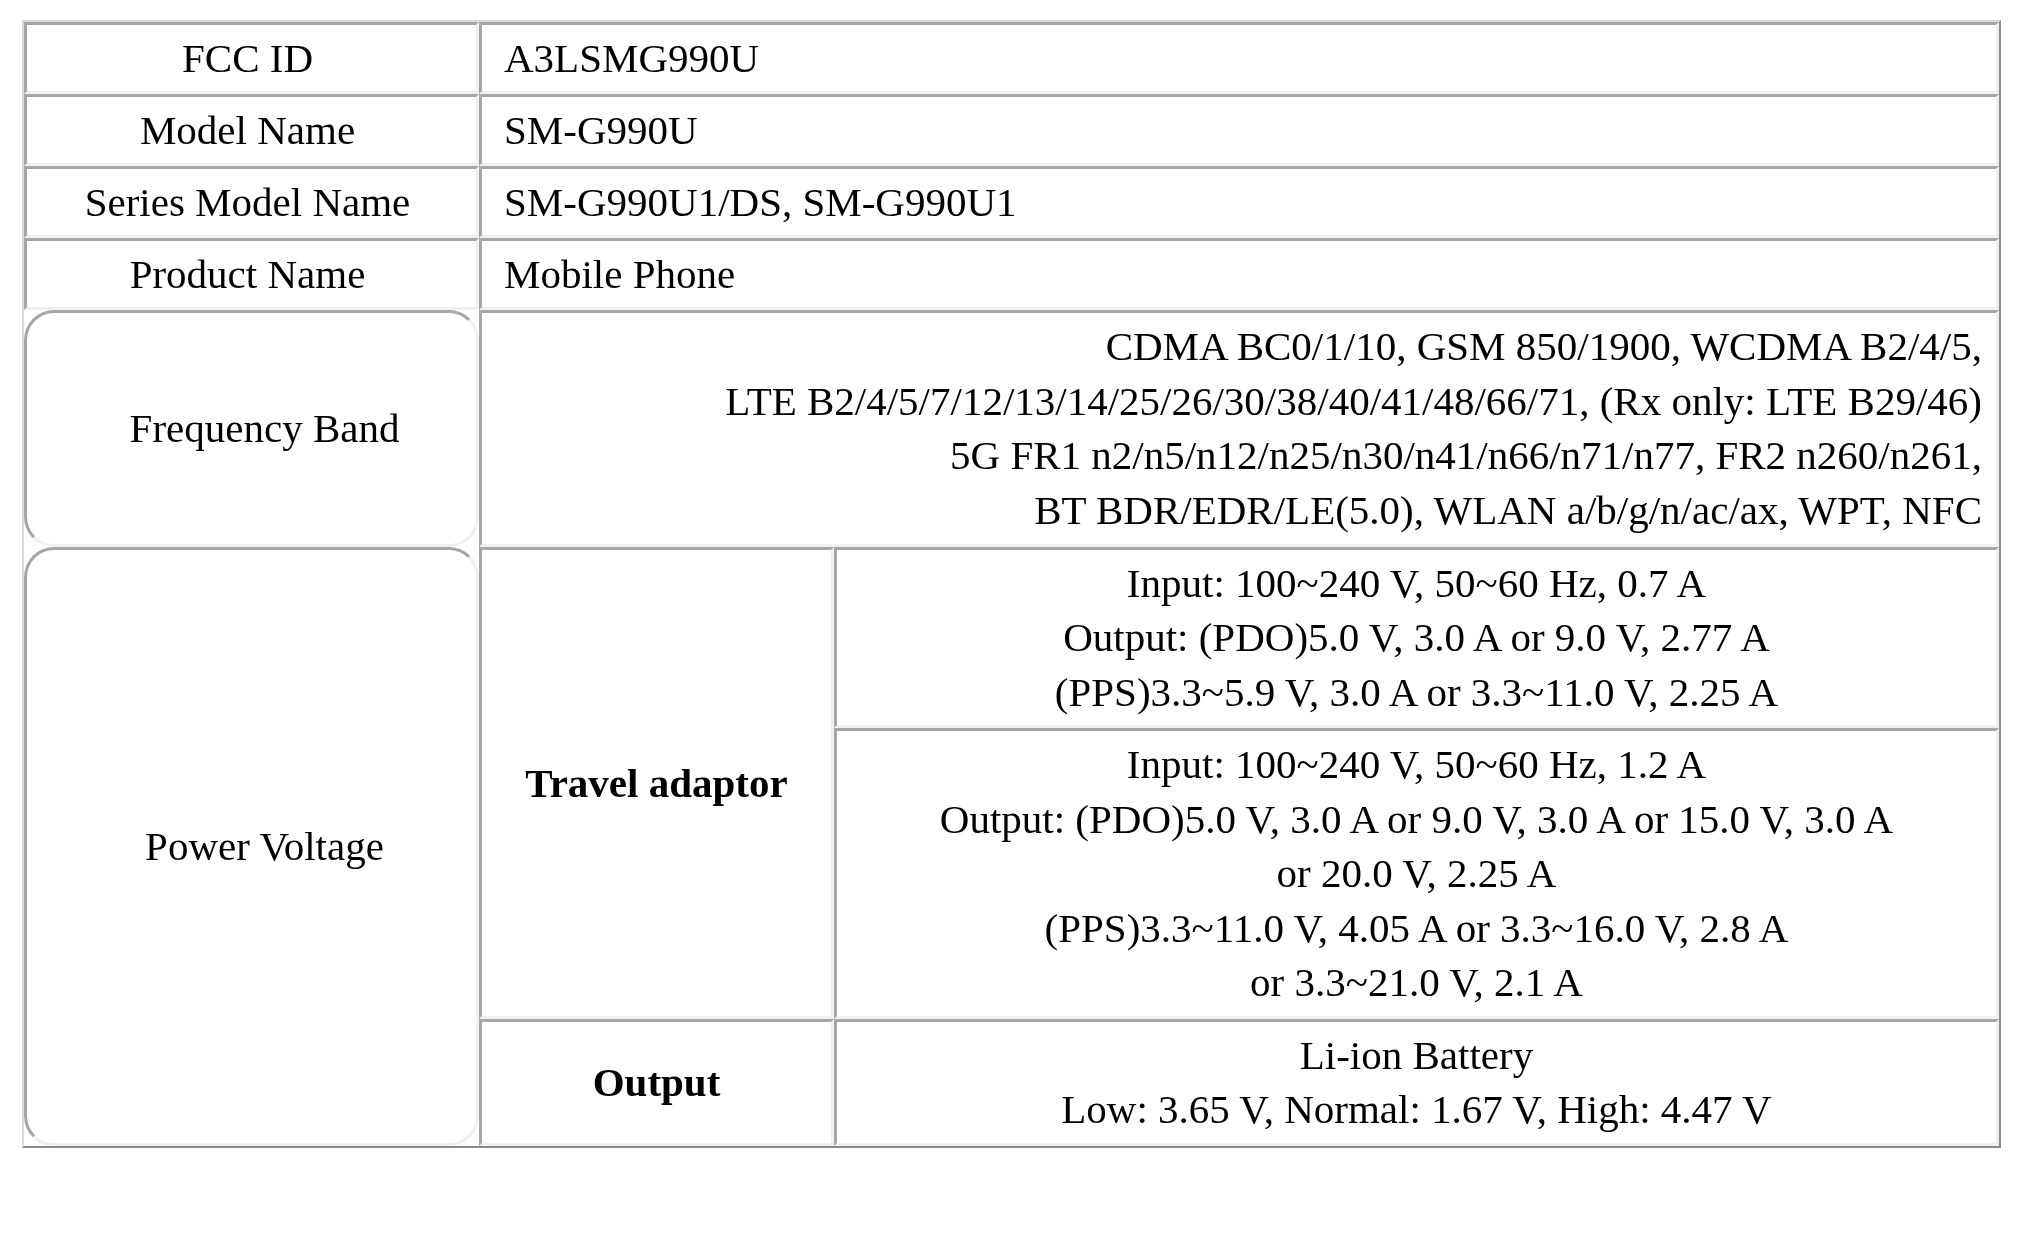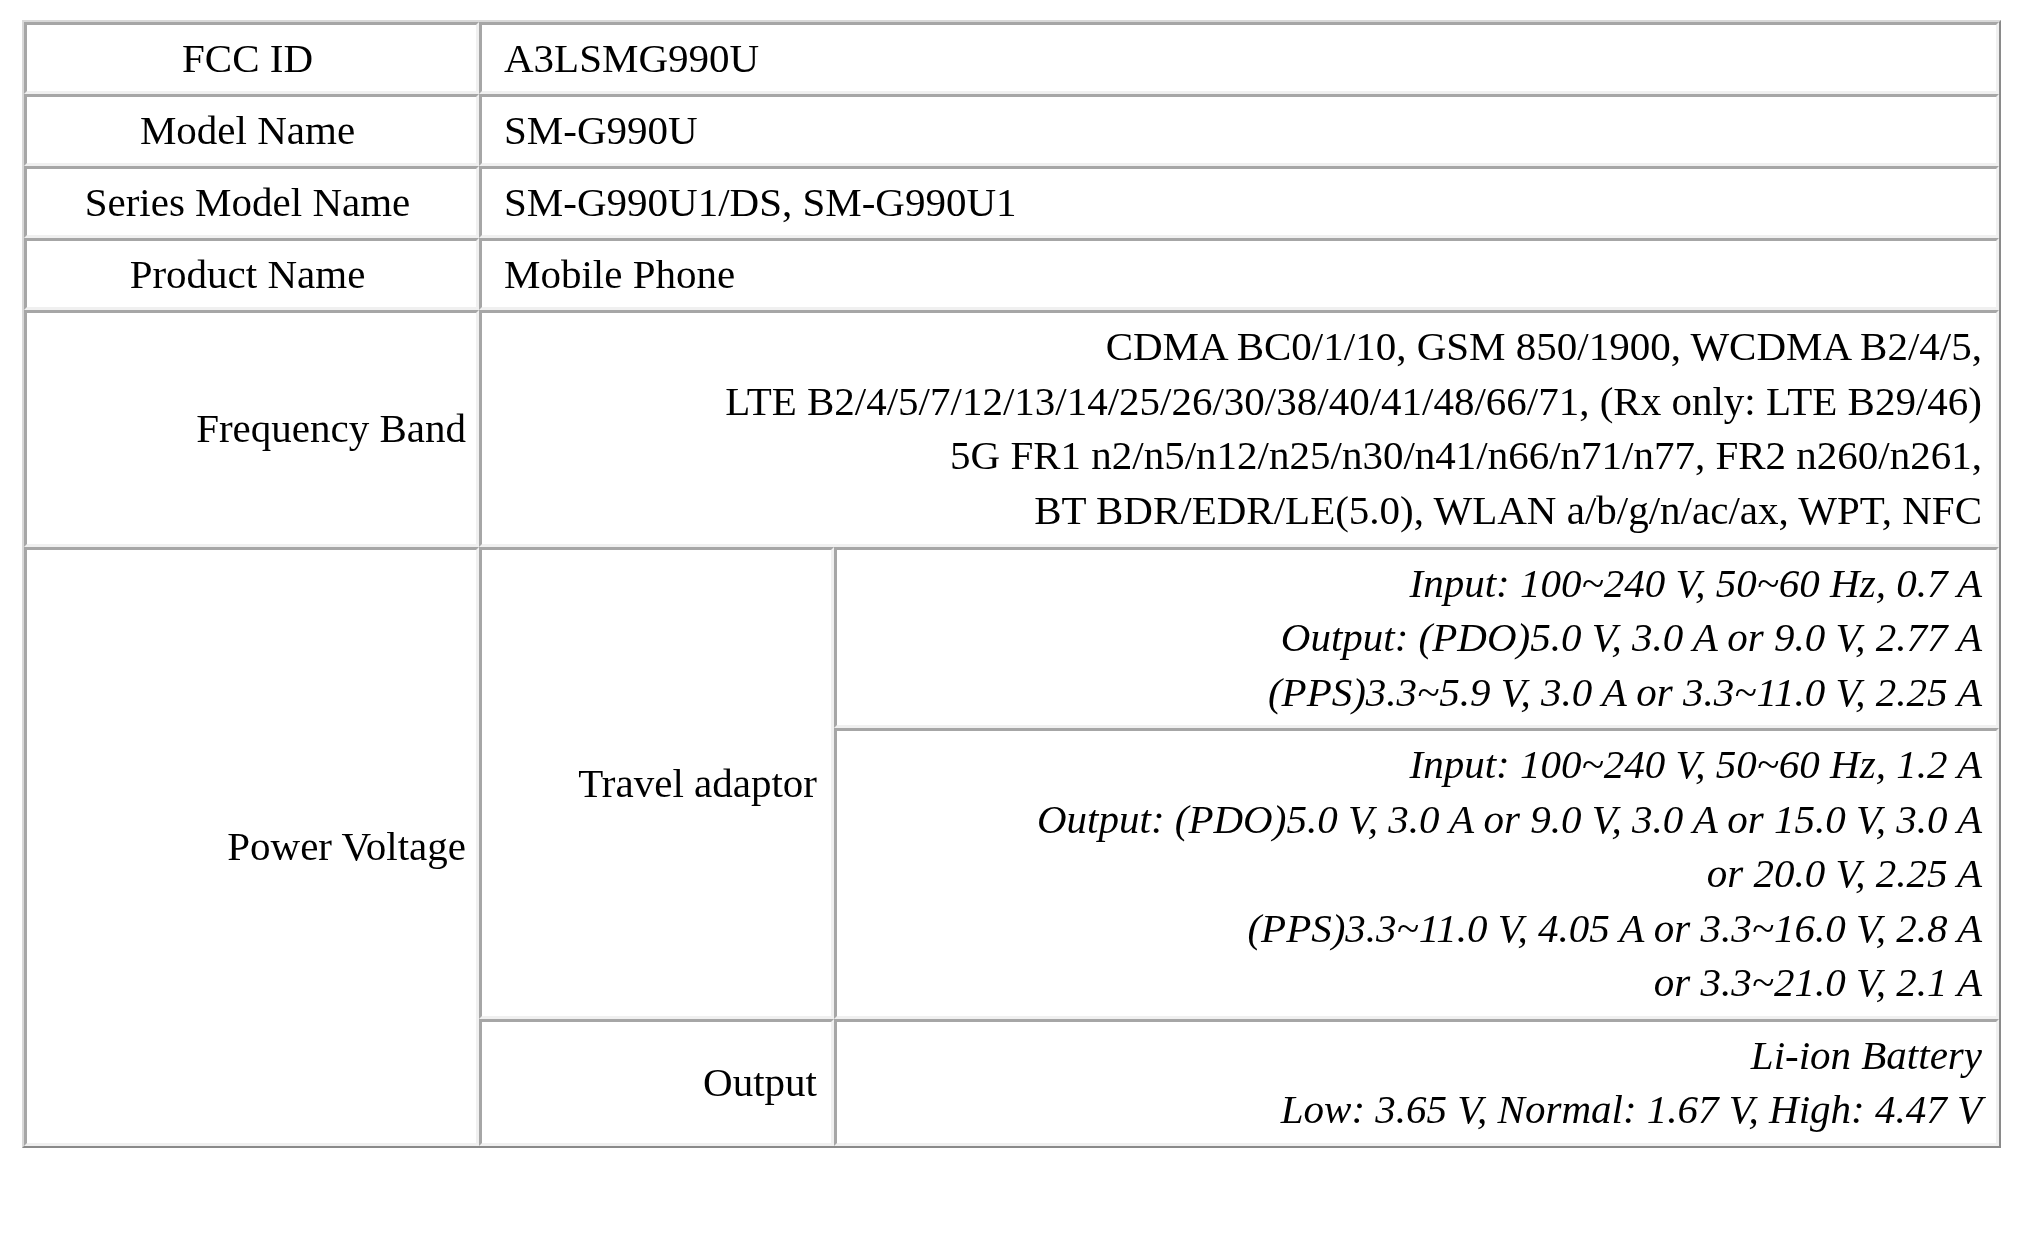--- a/index.html
+++ b/index.html
@@ -54,22 +54,23 @@
     white-space: nowrap;
   }
 
   
   td.label-cell {
     text-align: center;
     padding-left: 2px;
     padding-right: 10px;
   }
   td.label-cell.align-left {
-    text-align: right;
+    text-align: center;
     padding-left: 36px;
+    border-radius: 30px;
   }
 
   
   td.value-cell {
     text-align: left;
     padding-left: 22px;
     margin-top: 16px;
   }
 
   td.tall {
@@ -95,33 +96,33 @@
     border-right: 3px solid #f0f0f0;
     border-bottom: 3px solid #f0f0f0;
   }
 
   .nopad {
     padding: 0 !important;
     border: 0 !important;
   }
 
   .sub-label {
-    text-align: right;
+    text-align: center;
     padding-left: 26px;
     vertical-align: middle;
     font-size: 41px;
+    font-weight: bold;
   }
   .sub-value {
-    text-align: right;
+    text-align: center;
     padding-left: 22px;
     padding-top: 10px;
     padding-bottom: 10px;
     vertical-align: middle;
     font-size: 41px;
-    font-style: italic;
   }
 </style>
 </head>
 <body>
 
 <div class="page">
 
   <table class="spec-table">
     <colgroup>
       <col style="width:455px">

